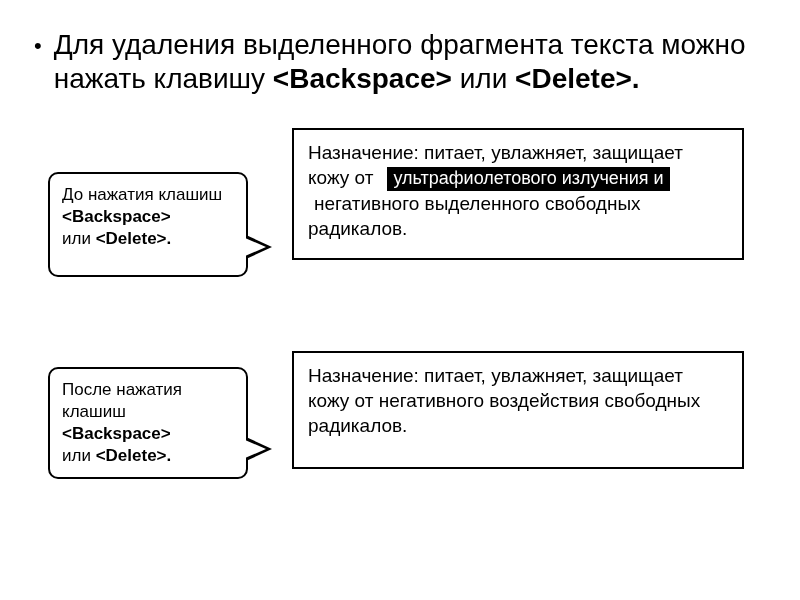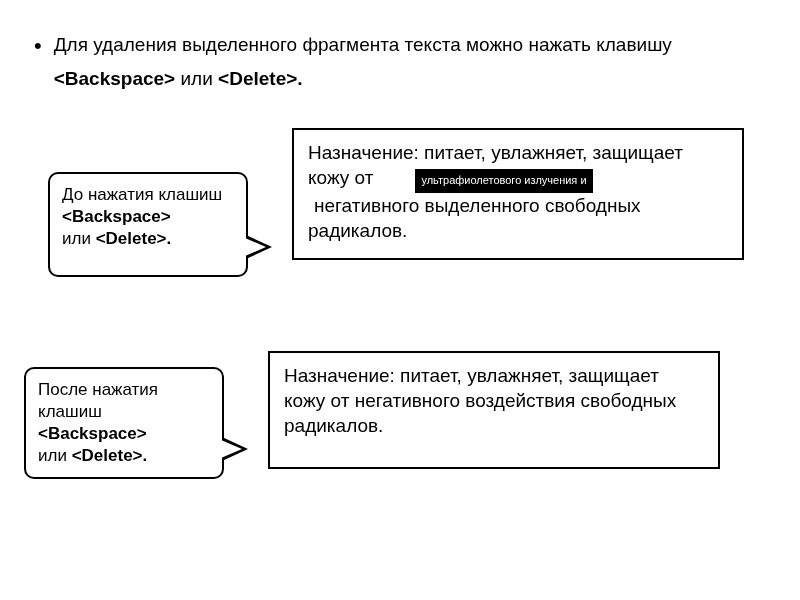--- a/index.html
+++ b/index.html
@@ -16,33 +16,33 @@
     align-items: flex-start;
     padding: 28px 22px 0 34px;
   }
   .bullet {
     font-size: 22px;
     line-height: 36px;
     margin-right: 12px;
     color: #000;
   }
   .headline {
-    font-size: 19px;
+    font-size: 28px;
     line-height: 34px;
     font-weight: 400;
   }
   .headline b { font-weight: 700; }
 
   .row {
     display: flex;
     align-items: flex-start;
     margin-top: 32px;
     padding-left: 48px;
   }
-  .row + .row { margin-top: 46px; padding-left: 24px; }
+  .row + .row { margin-top: 46px; }
 
   .speech {
     position: relative;
     width: 200px;
     min-height: 105px;
     border: 2px solid #000;
     border-radius: 10px;
     padding: 10px 12px 10px 12px;
     font-size: 17px;
     line-height: 22px;
@@ -86,23 +86,22 @@
     font-size: 19px;
     line-height: 25px;
   }
   .row2 .box { min-height: 118px; margin-top: 28px; }
 
   .hl {
     display: inline-block;
     background: #000;
     color: #fff;
     padding: 1px 6px 2px 6px;
-    font-size: 11px;
+    font-size: 18px;
     line-height: 21px;
-    margin-left: 28px;
   }
   .gap { display:inline-block; width:14px; }
   .pregap { display:inline-block; width:6px; }
 </style>
 </head>
 <body>
 
 <div class="bullet-row">
   <span class="bullet">•</span>
   <p class="headline">

